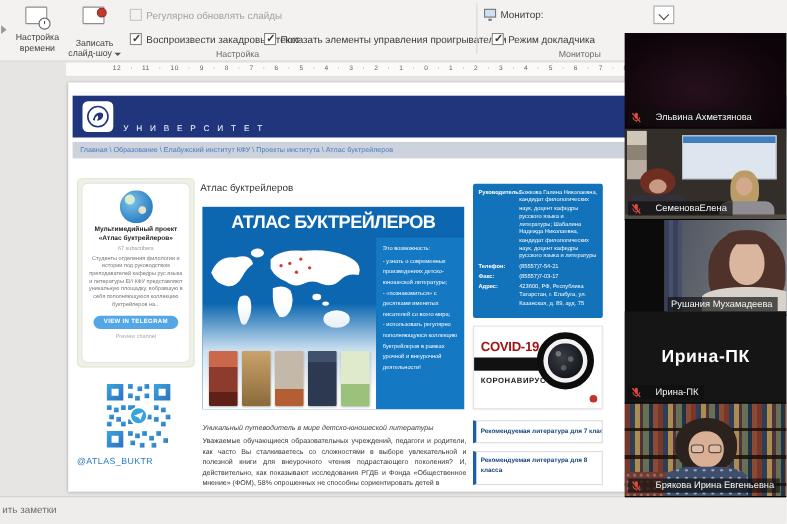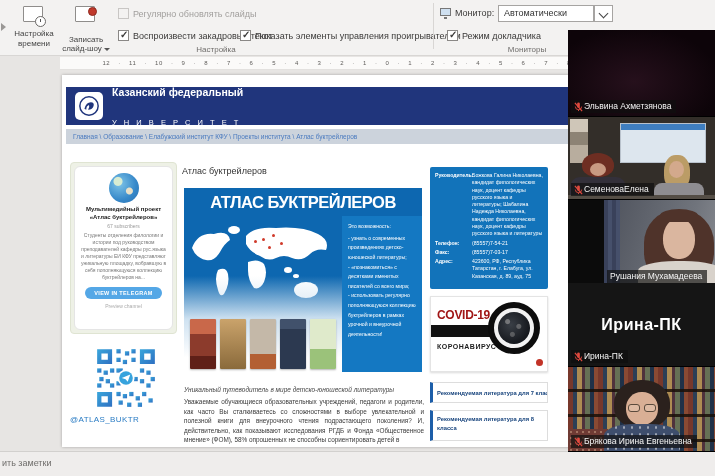--- a/index.html
+++ b/index.html
@@ -107,21 +107,21 @@
   
   .vpanel{position:absolute;left:568px;top:30px;width:147px;height:422px;background:#0b0b0b;z-index:20;}
   .tile{position:absolute;left:0;width:147px;overflow:hidden;border-bottom:1px solid #000;box-sizing:border-box;}
   .t1{top:0;height:87px;background:radial-gradient(ellipse at 45% 60%, #26101c 0%, #0d0409 75%);}
   .t2{top:87px;height:83px;background:#332e29;}
   .t3{top:170px;height:87px;background:linear-gradient(105deg,#4e525c 0%,#70747c 55%,#9fa0a4 100%);margin-left:36px;}
   .t4{top:253px;height:84px;background:#151515;display:flex;align-items:center;justify-content:center;}
   .t5{top:337px;height:85px;background:
     repeating-linear-gradient(180deg, rgba(20,12,6,0) 0 22px, rgba(25,15,8,.85) 22px 25px),
     repeating-linear-gradient(90deg,#77382b 0 5px,#2d3f56 5px 9px,#ad8c52 9px 14px,#4f323c 14px 17px,#667055 17px 22px,#203148 22px 26px,#8a4a33 26px 30px);}
-  .name-tag{position:absolute;left:3px;bottom:3px;background:rgba(15,15,15,.68);color:#f5f5f5;font-size:8.5px;line-height:13px;padding:0 5px 0 3px;display:flex;align-items:center;gap:1px;white-space:nowrap;max-width:141px;overflow:hidden;z-index:3;}
+  .name-tag{position:absolute;left:3px;bottom:3px;background:rgba(15,15,15,.68);color:#f5f5f5;font-size:8.5px;line-height:13px;padding:0 5px 0 3px;display:flex;align-items:center;gap:13px;white-space:nowrap;max-width:141px;overflow:hidden;z-index:3;}
   .mic{width:9px;height:10px;flex-shrink:0;}
   .t4-center{color:#fff;font-size:16px;font-weight:bold;letter-spacing:.5px;}
   
   .t2 .poster{position:absolute;left:2px;top:2px;width:18px;height:44px;background:linear-gradient(180deg,#cfc6b8 0 30%,#8d8375 30% 60%,#b8ad9e 60%);}
   .t2 .screen{position:absolute;left:52px;top:6px;width:86px;height:40px;background:#dde6ee;border:1px solid #b9c2cc;box-sizing:border-box;}
   .t2 .screen-bar{position:absolute;left:0;top:0;width:100%;height:6px;background:#3f7ec0;}
   .t2 .pl-hair{position:absolute;left:14px;top:36px;width:32px;height:24px;background:#6e2e22;border-radius:50% 50% 45% 45%;}
   .t2 .pl-face{position:absolute;left:22px;top:46px;width:16px;height:13px;background:#c89a82;border-radius:50%;}
   .t2 .pl-body{position:absolute;left:2px;top:60px;width:56px;height:23px;background:#33303a;border-radius:10px 10px 0 0;}
   .t2 .pr-hair{position:absolute;left:96px;top:38px;width:26px;height:34px;background:#bb9c66;border-radius:45% 45% 40% 40%;}
@@ -178,21 +178,20 @@
   <div class="chk-row chk2b">
     <span class="cbx checked"></span>
     <span>Показать элементы управления проигрывателем</span>
   </div>
 
   <div class="grp-label grp-setup">Настройка</div>
   <div class="vdiv"></div>
 
   <div class="mon-ic"></div>
   <div class="mon-label">Монитор:</div>
-  <div class="mon-field">Автоматически</div>
   <div class="mon-arrow">
     <span class="chev"></span>
   </div>
   <div class="chk-row chk-presenter">
     <span class="cbx checked"></span>
     <span>Режим докладчика</span>
   </div>
   <div class="grp-label grp-mon">Мониторы</div>
 </div>
 
@@ -201,21 +200,20 @@
 <div class="slide">
 
   <div class="kfu">
     <div class="kfu-logo">
       <svg width="22" height="22" viewBox="0 0 24 24">
         <circle cx="12" cy="12" r="10" fill="none" stroke="#20357c" stroke-width="1.6"></circle>
         <path d="M7 15 Q9 8 14 8 Q18 8 17 12 Q16 16 11 16 Q13 13 12 11 Q9 12 9 16 Z" fill="#20357c"></path>
       </svg>
     </div>
     <div class="kfu-text">
-      <div class="kfu-l1">Казанский федеральный</div>
       <div class="kfu-l2">У Н И В Е Р С И Т Е Т</div>
     </div>
   </div>
 
   <div class="crumbs">Главная \ Образование \ Елабужский институт КФУ \ Проекты института \ Атлас буктрейлеров</div>
 
   <div class="tg-wrap">
     <div class="tg-card">
       <div class="tg-avatar"></div>
       <div class="tg-title">Мультимедийный проект «Атлас буктрейлеров»</div>

